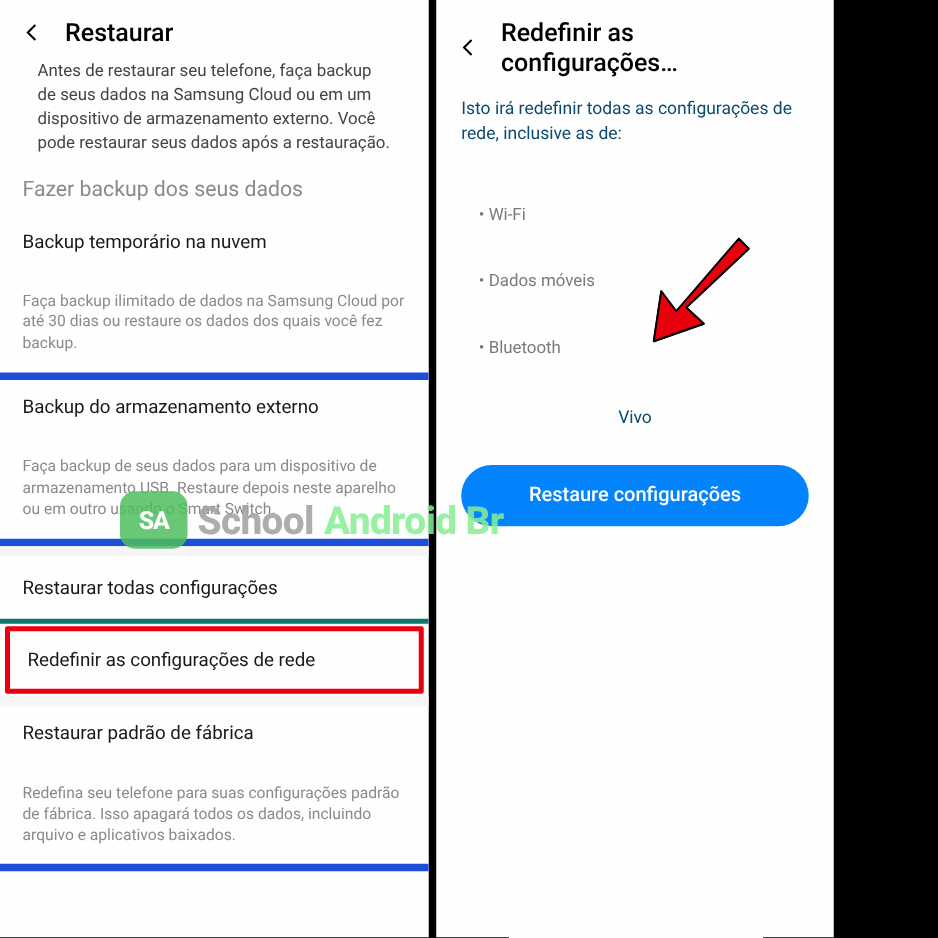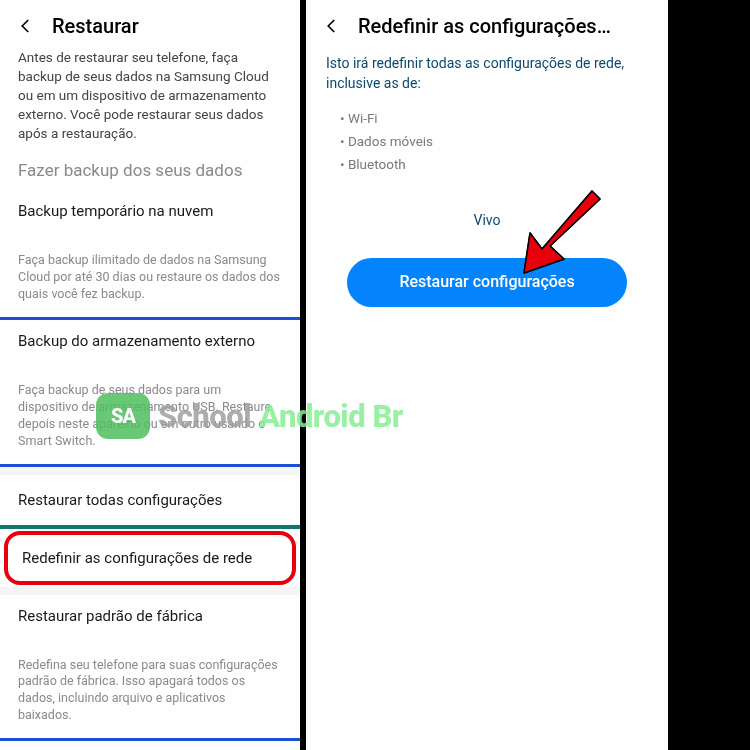--- a/index.html
+++ b/index.html
@@ -1,37 +1,37 @@
 <!DOCTYPE html>
 <html><head>
   <meta charset="utf-8">
   <style>
     * { margin: 0; padding: 0; box-sizing: border-box; font-family: -apple-system, BlinkMacSystemFont, 'Segoe UI', Roboto, sans-serif; }
     body { display: flex; width: 750px; height: 750px; background: #000; position: relative; }
     .screen { background: #fefefe; height: 100%; overflow: hidden; position: relative; }
-    .left { width: 300px; }
+    .left { width: 343px; }
     .divider { width: 6px; background: #000; height: 100%; }
-    .right { width: 362px; }
+    .right { width: 318px; }
     .header { display: flex; align-items: center; padding: 14px 16px 10px; gap: 16px; }
     .back-icon { width: 20px; height: 20px; display: flex; align-items: center; justify-content: center; }
     .back-icon svg { width: 18px; height: 18px; }
     .title { font-size: 20px; font-weight: 500; color: #000; }
-    .intro { padding: 0 18px 12px; font-size: 13.5px; color: #444; line-height: 1.4; }
+    .intro { padding: 0 30px 12px; font-size: 13.5px; color: #444; line-height: 1.4; }
     .section-label { padding: 6px 18px 10px; font-size: 17px; color: #8a8a8a; }
-    .item { padding: 12px 18px 14px; border-bottom: 3px solid #1d4ed8; }
+    .item { padding: 12px 18px 14px; border-bottom: 6px solid #1d4ed8; }
     .item-title { font-size: 15px; color: #1a1a1a; margin-bottom: 3px; }
     .item-desc { font-size: 12.5px; color: #8a8a8a; line-height: 1.35; margin-top: 32px; }
     .item-simple { padding: 16px 18px; border-bottom: 4px solid #0f766e; }
     .item-simple .item-title { font-size: 15px; margin: 0; }
     .gap { height: 8px; background: #f5f5f5; }
-    .highlight-box { border: 4px solid #e8000f; border-radius: 16px; margin: 2px 4px; }
+    .highlight-box { border: 4px solid #e8000f; border-radius: 2px; margin: 2px 4px; }
     .highlight-box .item-simple { border: none; padding: 14px 14px; }
     .r-intro { padding: 6px 20px 14px; font-size: 14px; color: #0c4a6e; line-height: 1.4; }
     .bullets { padding: 0 20px 18px; }
-    .bullet { font-size: 13.5px; color: #7a7a7a; line-height: 1.7; padding-left: 14px; }
+    .bullet { font-size: 13.5px; color: #7a7a7a; line-height: 1.7; padding-left: 14px; margin-top: 30px; }
     .carrier { text-align: center; font-size: 14px; color: #0c4a6e; padding: 18px 0 30px; }
     .cta-wrap { display: flex; justify-content: center; padding: 0 20px; }
     .cta { background: #0384fc; color: #fff; border: none; border-radius: 26px; padding: 14px 40px; font-size: 16px; font-weight: 500; text-align: center; line-height: 1.3; width: 280px; }
     .arrow-overlay { position: absolute; top: 181px; right: 56px; width: 100px; height: 90px; pointer-events: none; }
     .watermark { position: absolute; top: 393px; left: 96px; display: flex; align-items: center; gap: 8px; opacity: 0.85; pointer-events: none; z-index: 10; }
     .wm-badge { width: 54px; height: 46px; background: #4fbf5e; border-radius: 12px; display: flex; align-items: center; justify-content: center; position: relative; }
     .wm-badge::after { content: "SA"; color: #fff; font-weight: 800; font-size: 20px; letter-spacing: -1px; }
     .wm-text1 { font-size: 31px; font-weight: 800; color: #a0a0a0; letter-spacing: -0.5px; }
     .wm-text2 { font-size: 31px; font-weight: 800; color: #87ee94; letter-spacing: -0.5px; }
   </style>
@@ -93,21 +93,21 @@
     <span class="title">Redefinir as configurações…</span>
   </div>
   <div class="r-intro">Isto irá redefinir todas as configurações de rede, inclusive as de:</div>
   <div class="bullets">
     <div class="bullet">• Wi-Fi</div>
     <div class="bullet">• Dados móveis</div>
     <div class="bullet">• Bluetooth</div>
   </div>
   <div class="carrier">Vivo</div>
   <div class="cta-wrap">
-    <button class="cta">Restaurar configurações</button>
+    <button class="cta">Restaure configurações</button>
   </div>
   <div class="arrow-overlay">
     <svg viewBox="0 0 100 100">
       <defs>
           <filter id="s">
             <feDropShadow dx="0" dy="0" stdDeviation="0.5" flood-color="#000"></feDropShadow>
           </filter>
         </defs>
       <path d="M 80 10 L 30 68 L 18 52 L 12 92 L 52 78 L 38 65 L 88 18 Z" fill="#e8000f" stroke="#000" stroke-width="1.5" stroke-linejoin="round" filter="url(#s)"></path>
     </svg>

